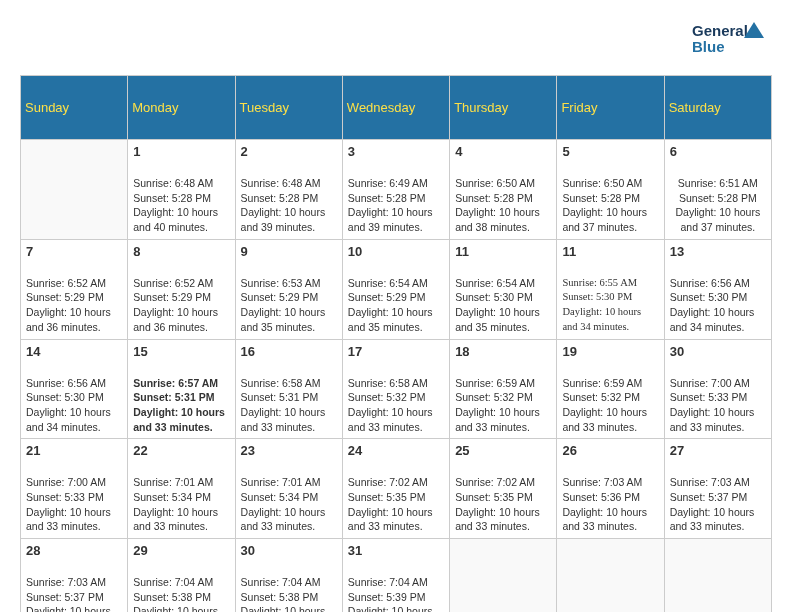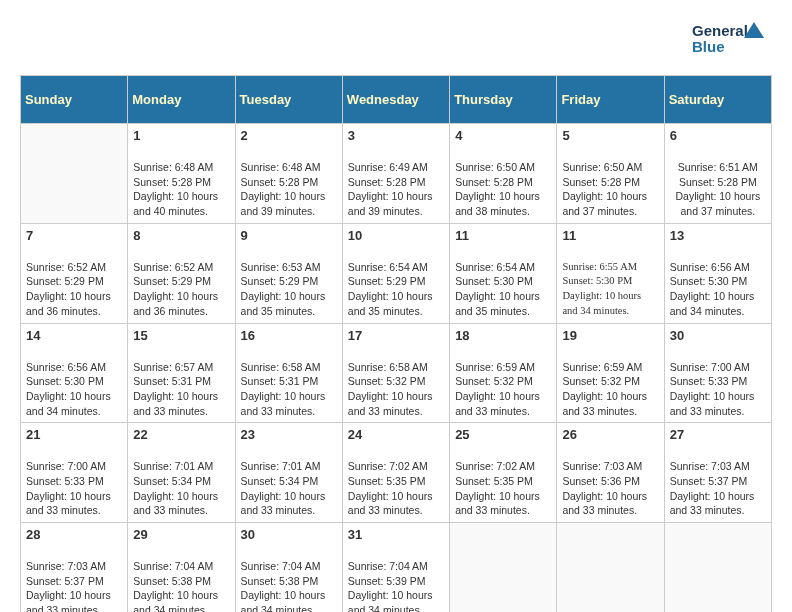--- a/index.html
+++ b/index.html
@@ -28,24 +28,24 @@
       font-size: 16px;
       color: #444;
       margin-bottom: 10px;
     }
     .calendar {
       width: 100%;
       border-collapse: collapse;
     }
     .calendar th {
       background: #2471a3;
-      color: #fef9c3;
+      color: #fde047;
       font-size: 13px;
-      font-weight: bold;
-      padding: 16px 4px;
+      font-weight: normal;
+      padding: 24px 4px;
       text-align: left;
       border: 1px solid #ccc;
     }
     .calendar td {
       border: 1px solid #ccc;
       vertical-align: top;
       padding: 4px 5px;
       width: calc(100%/7);
       height: 90px;
       font-size: 11px;
@@ -202,21 +202,21 @@
       <tr>
         <td>
           <span class="day-number">14</span>
           <div class="cell-info" style="white-space: pre-line;">Sunrise: 6:56 AM
 Sunset: 5:30 PM
 Daylight: 10 hours
 and 34 minutes.</div>
         </td>
         <td>
           <span class="day-number">15</span>
-          <div class="cell-info" style="white-space: pre-line;">Sunrise: 6:57 AM
+          <div class="cell-info" style="white-space: pre-line; font-weight: bold;">Sunrise: 6:57 AM
 Sunset: 5:31 PM
 Daylight: 10 hours
 and 33 minutes.</div>
         </td>
         <td>
           <span class="day-number">16</span>
           <div class="cell-info" style="white-space: pre-line;">Sunrise: 6:58 AM
 Sunset: 5:31 PM
 Daylight: 10 hours
 and 33 minutes.</div>

